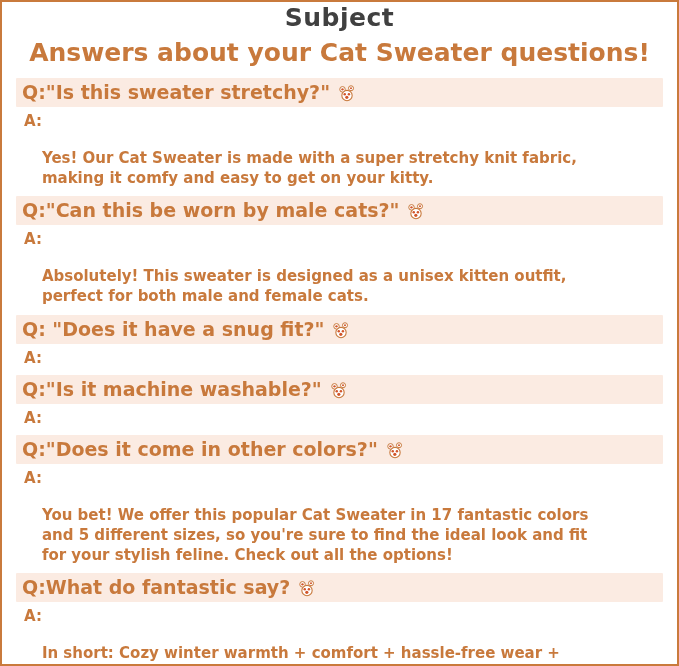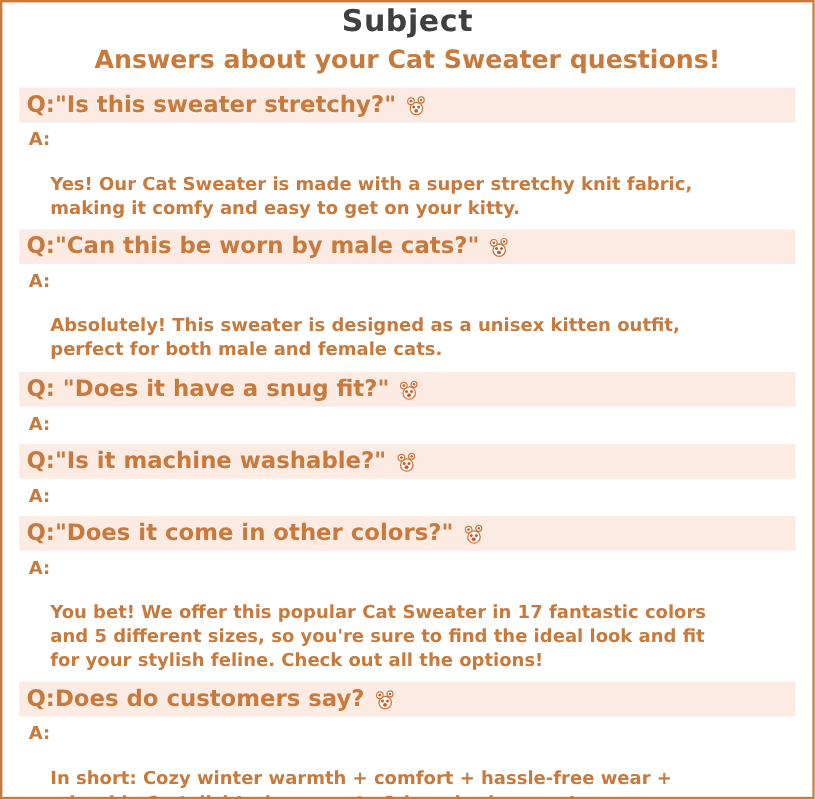--- a/index.html
+++ b/index.html
@@ -26,21 +26,21 @@
     text-align: center;
     font-size: 25px;
     font-weight: bold;
     color: #404040;
     letter-spacing: 0.5px;
     margin-top: 2px;
     line-height: 1.1;
   }
   .headline {
     text-align: center;
-    font-size: 21px;
+    font-size: 25px;
     font-weight: bold;
     color: #c8793c;
     line-height: 1.2;
     margin-top: 6px;
     margin-bottom: 10px;
   }
   .qa-block {
     margin-bottom: 6px;
   }
   .q-row {
@@ -211,21 +211,21 @@
       <span class="a-label">A:</span>
       <span class="a-text">You bet! We offer this popular Cat Sweater in 17 fantastic colors
 and 5 different sizes, so you're sure to find the ideal look and fit
 for your stylish feline. Check out all the options!</span>
     </div>
   </div>
 
   <div class="qa-block">
     <div class="q-row">
       <span class="q-label">Q:</span>
-      <span class="q-text">Does do customers say?</span>
+      <span class="q-text">What do fantastic say?</span>
       <span class="paw">
         <svg viewBox="0 0 24 24" width="20" height="20" aria-hidden="true">
           <circle cx="12" cy="15" r="6.2" fill="#ffffff" stroke="#c8793c" stroke-width="1.3"></circle>
           <circle cx="9.3" cy="13.4" r="1.5" fill="#d2552a"></circle>
           <circle cx="14.3" cy="13.4" r="1.5" fill="#d2552a"></circle>
           <circle cx="11.8" cy="17.2" r="1.9" fill="#d2552a"></circle>
           <circle cx="6.6" cy="7.6" r="3.3" fill="#ffffff" stroke="#c8793c" stroke-width="1.2"></circle>
           <circle cx="6.6" cy="7.6" r="1.4" fill="#d2552a"></circle>
           <circle cx="16.8" cy="6.3" r="3.0" fill="#ffffff" stroke="#c8793c" stroke-width="1.2"></circle>
           <circle cx="16.8" cy="6.3" r="1.2" fill="#d2552a"></circle>

